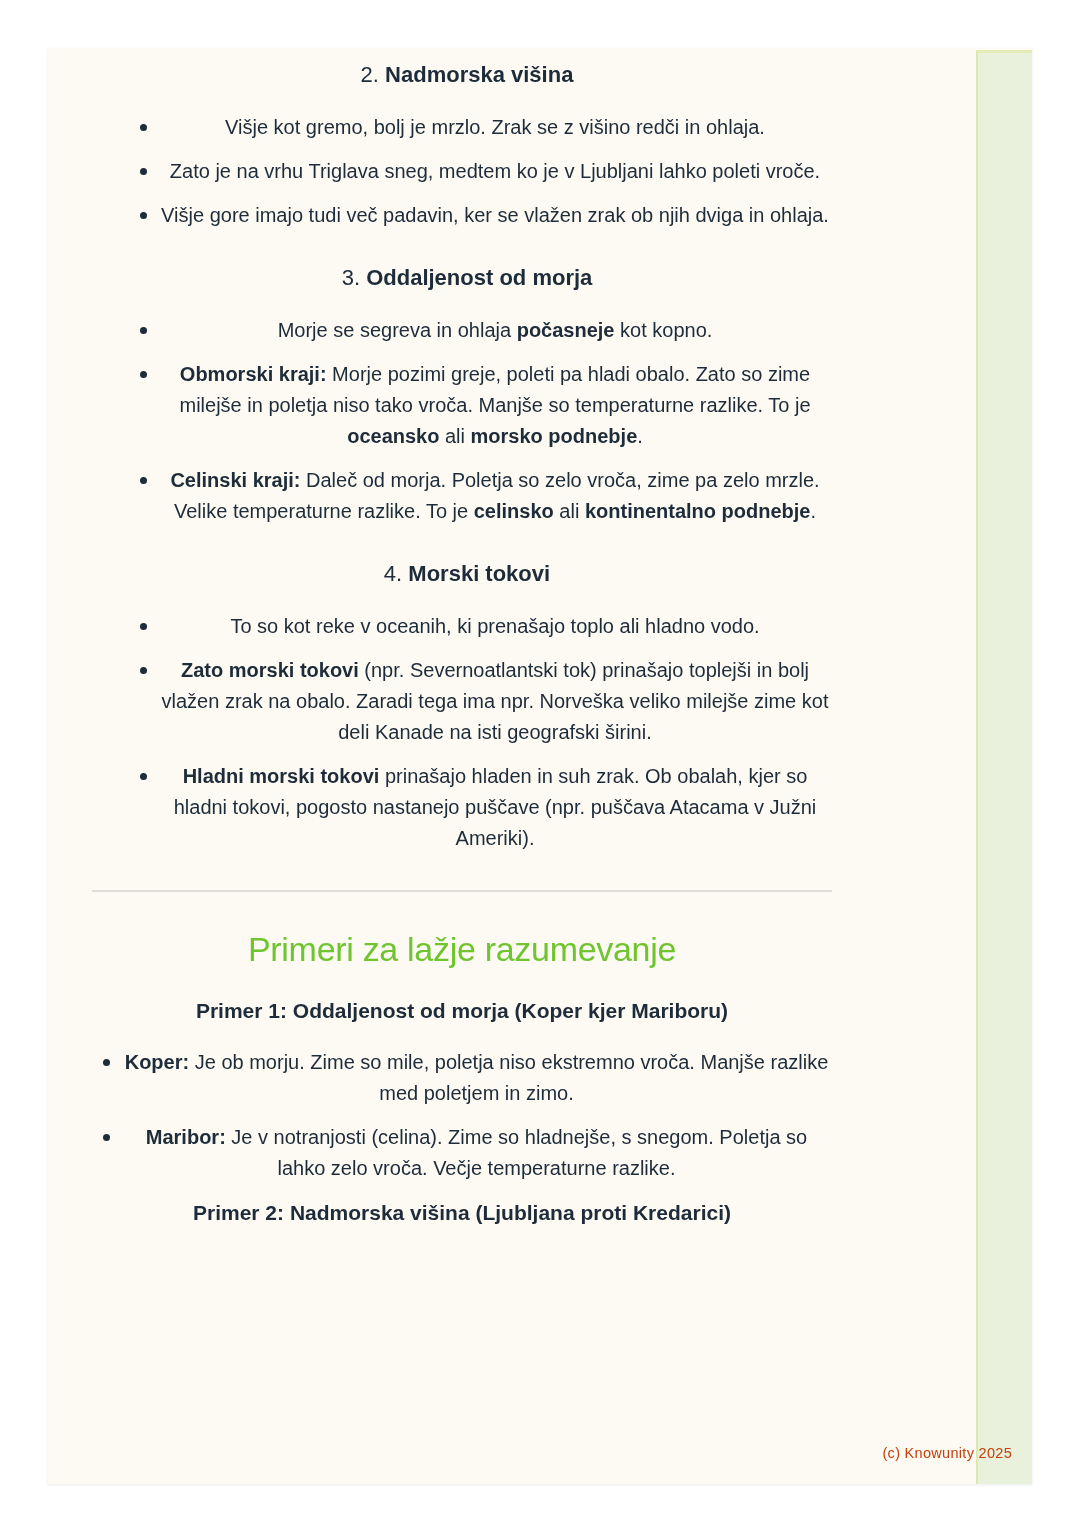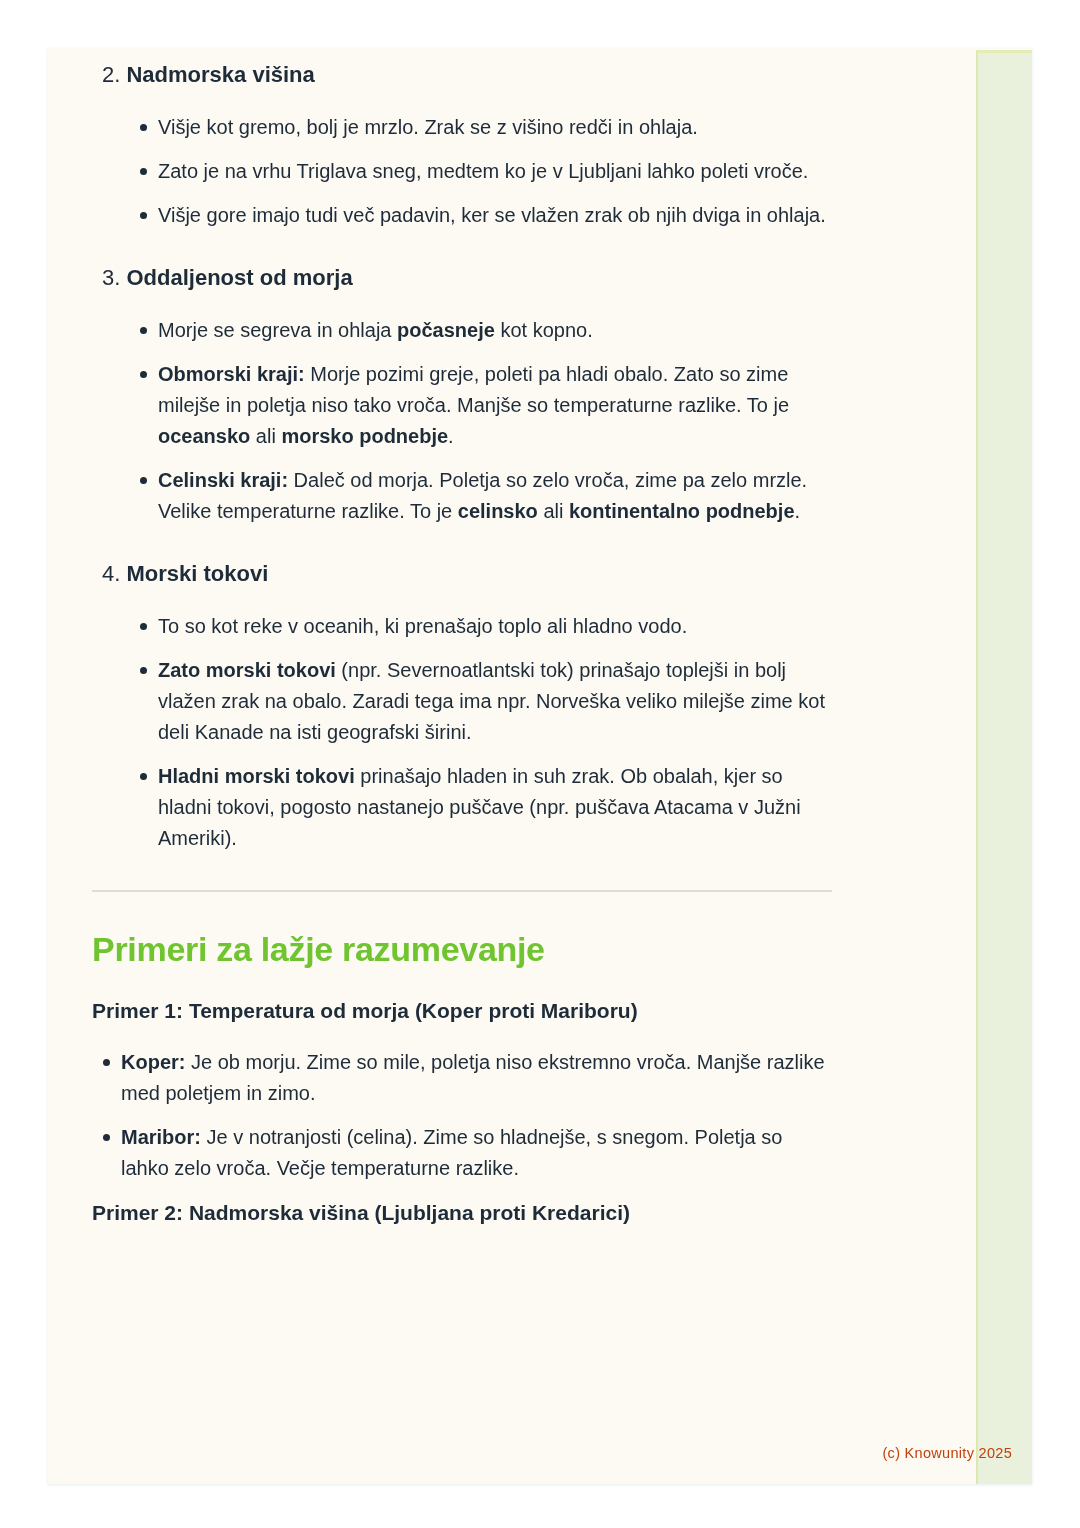--- a/index.html
+++ b/index.html
@@ -14,20 +14,21 @@
     overflow: hidden;
   }
   .page-card {
     position: absolute;
     left: 48px;
     top: 48px;
     width: 984px;
     height: 1436px;
     background: #fcfaf3;
     box-shadow: 0 1px 3px rgba(120,140,150,0.18);
+    text-align: center;
   }
   .accent-bar {
     position: absolute;
     top: 2px;
     right: 0;
     width: 56px;
     height: calc(100% - 2px);
     background: #e9f0db;
     border-left: 2px solid #dde8ac;
     border-top: 3px solid #e4edb6;
@@ -70,21 +71,21 @@
   .bullet b { font-weight: 700; }
   .divider {
     border: none;
     border-top: 2px solid #dddcd7;
     margin: 36px 0 0 0;
     width: 100%;
   }
   .examples-heading {
     font-size: 34px;
     line-height: 42px;
-    font-weight: 700;
+    font-weight: 400;
     color: #6fc42f;
     margin: 36px 0 0 0;
     letter-spacing: -0.3px;
   }
   .example-title {
     font-size: 21px;
     line-height: 28px;
     font-weight: 700;
     margin: 27px 0 0 0;
   }
@@ -125,21 +126,21 @@
     <div class="nested-list">
       <div class="bullet"><span>To so kot reke v oceanih, ki prenašajo toplo ali hladno vodo.</span></div>
       <div class="bullet"><b>Zato morski tokovi</b><span> (npr. Severnoatlantski tok) prinašajo toplejši in bolj vlažen zrak na obalo. Zaradi tega ima npr. Norveška veliko milejše zime kot deli Kanade na isti geografski širini.</span></div>
       <div class="bullet"><b>Hladni morski tokovi</b><span> prinašajo hladen in suh zrak. Ob obalah, kjer so hladni tokovi, pogosto nastanejo puščave (npr. puščava Atacama v Južni Ameriki).</span></div>
     </div>
 
     <hr class="divider">
 
     <div class="examples-heading">Primeri za lažje razumevanje</div>
 
-    <div class="example-title">Primer 1: Temperatura od morja (Koper proti Mariboru)</div>
+    <div class="example-title">Primer 1: Oddaljenost od morja (Koper kjer Mariboru)</div>
     <div class="outer-list">
       <div class="bullet"><b>Koper:</b><span> Je ob morju. Zime so mile, poletja niso ekstremno vroča. Manjše razlike med poletjem in zimo.</span></div>
       <div class="bullet"><b>Maribor:</b><span> Je v notranjosti (celina). Zime so hladnejše, s snegom. Poletja so lahko zelo vroča. Večje temperaturne razlike.</span></div>
     </div>
 
     <div class="example-title second">Primer 2: Nadmorska višina (Ljubljana proti Kredarici)</div>
 
   </div>
 
   <div class="watermark">(c) Knowunity 2025</div>

